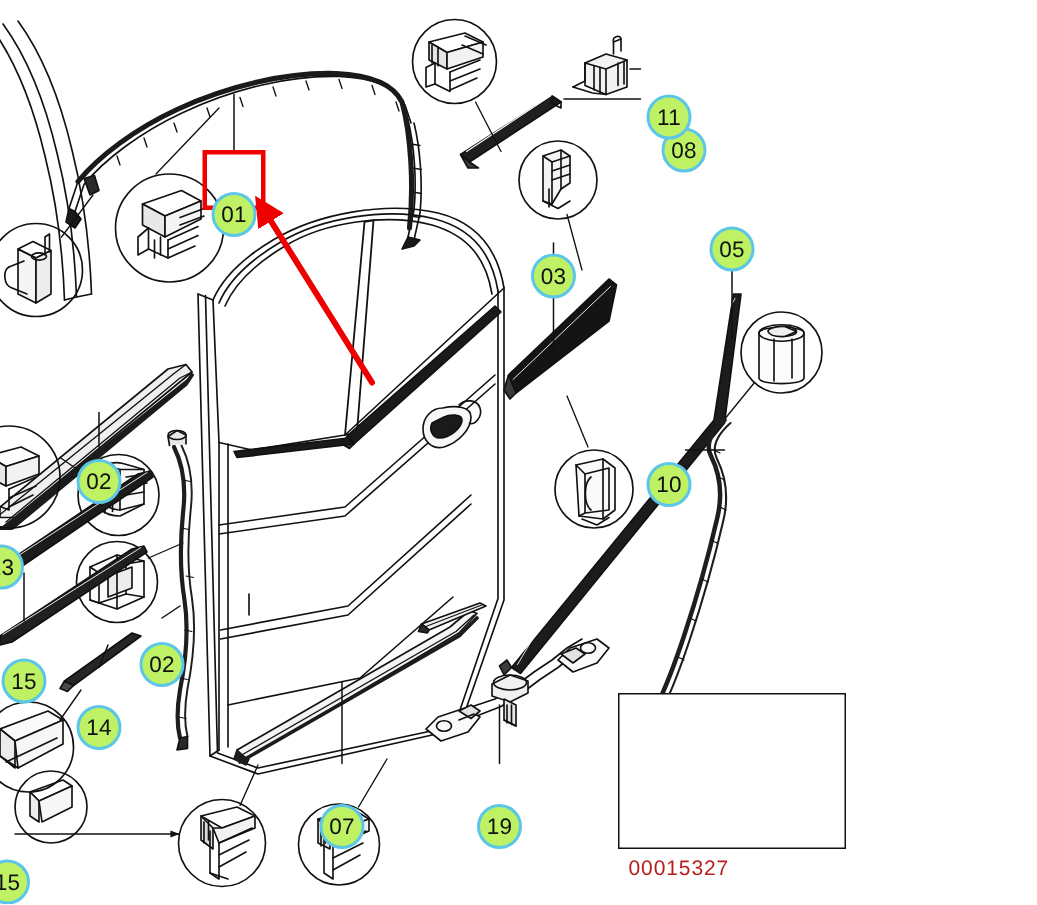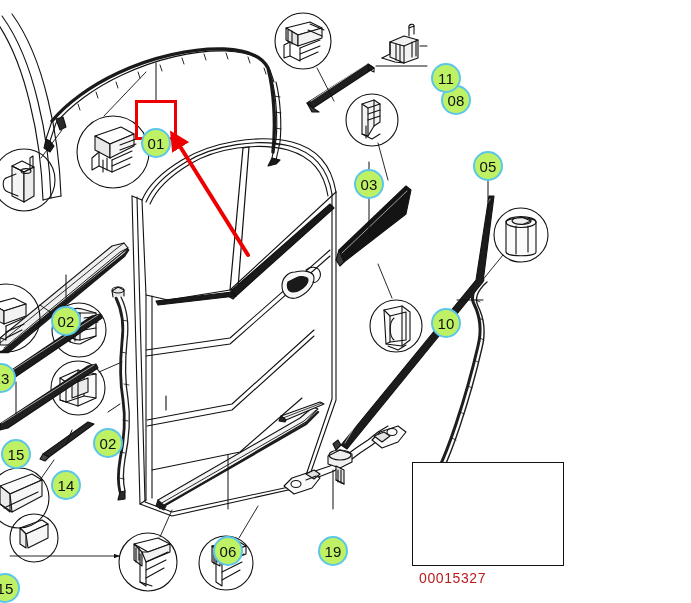--- a/index.html
+++ b/index.html
@@ -471,21 +471,21 @@
 
   <div class="callout" style="left:354px;top:146px;">
       <span>03</span>
     </div>
 
   <div class="callout" style="left:473px;top:128px;">
       <span>05</span>
     </div>
 
   <div class="callout" style="left:213px;top:513px;">
-      <span>06</span>
+      <span>07</span>
     </div>
 
   <div class="callout" style="left:93px;top:405px;">
       <span>02</span>
     </div>
 
   <div class="callout" style="left:431px;top:285px;">
       <span>10</span>
     </div>
 

